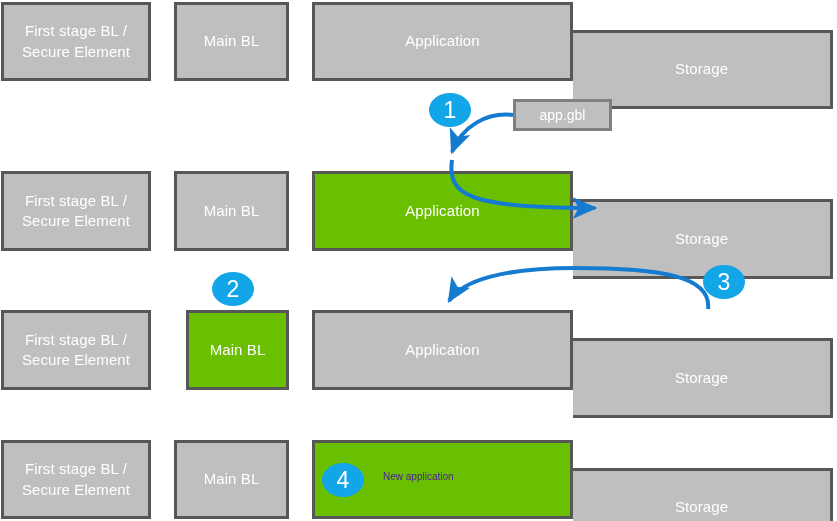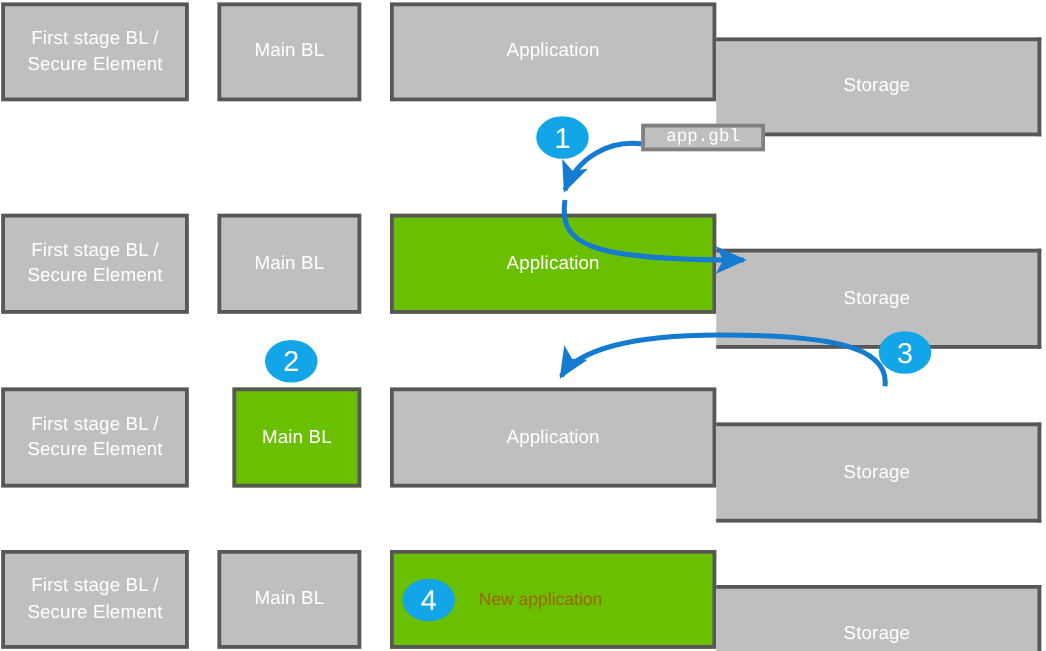--- a/index.html
+++ b/index.html
@@ -51,22 +51,22 @@
     color:#ffffff;
     display:flex;align-items:center;justify-content:center;
     font-size:23px;
     line-height:1;
     z-index:6;
   }
 
   
   .inline-label{
     position:absolute;
-    color:#a16207;
-    font-size:14px;
+    color:#4c1d95;
+    font-size:10px;
     z-index:6;
     white-space:nowrap;
   }
 
   svg.ov{position:absolute;left:0;top:0;width:837px;height:521px;pointer-events:none;z-index:4;}
 </style>
 </head>
 <body>
 
 <div id="stage">
@@ -89,21 +89,21 @@
   <div class="blk" style="left:312px;top:310px;width:261px; height:80px;">Application</div>
   <div class="blk noleft" style="left:573px;top:310px;width:260px; height:80px;">Storage</div>
 
   <div class="blk" style="left:1px;  top:440px;width:150px; height:79px;">First stage BL /
 Secure Element</div>
   <div class="blk" style="left:174px;top:440px;width:115px; height:79px;">Main BL</div>
   <div class="blk green" style="left:312px;top:440px;width:261px; height:79px;"></div>
   <div class="blk noleft" style="left:573px;top:440px;width:260px; height:79px;">Storage</div>
   <div class="inline-label" style="left:383px;top:471px;">New application</div>
 
-  <div class="filebox" style="left:513px;top:99px;width:99px;height:22px;font-family:Liberation Mono, monospace;">app.gbl</div>
+  <div class="filebox" style="left:513px;top:99px;width:99px;height:32px;">app.gbl</div>
 
   <svg class="ov" viewBox="0 0 837 521">
     <defs>
       <marker id="ah" markerWidth="7" markerHeight="7" refX="5.6" refY="3.0" orient="auto" markerUnits="strokeWidth">
         <path d="M0,0.25 L6.2,3.0 L0,5.75 L1.5,3.0 Z" fill="#147BD1"></path>
       </marker>
     </defs>
 
     <path d="M513,115 C487,112 462,126 452,152" fill="none" stroke="#147BD1" stroke-width="4" marker-end="url(#ah)"></path>
 

